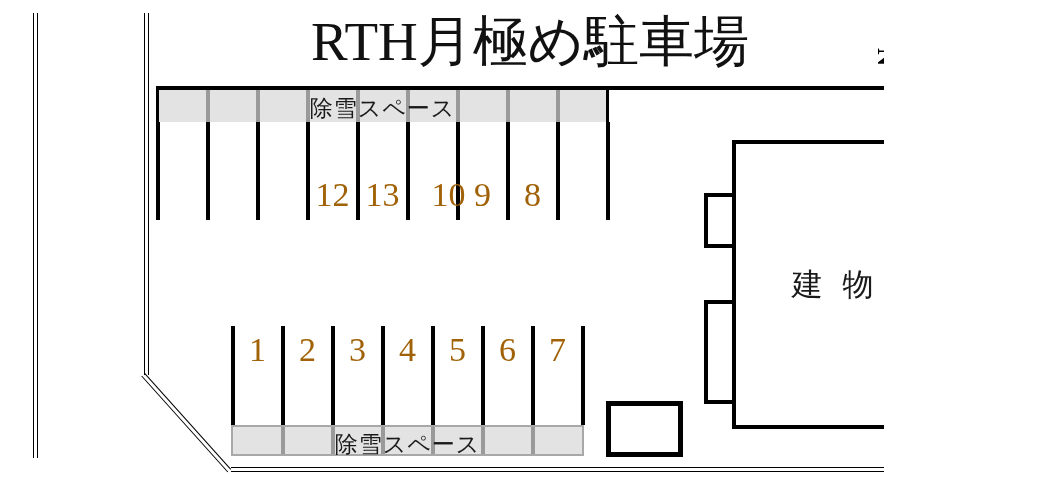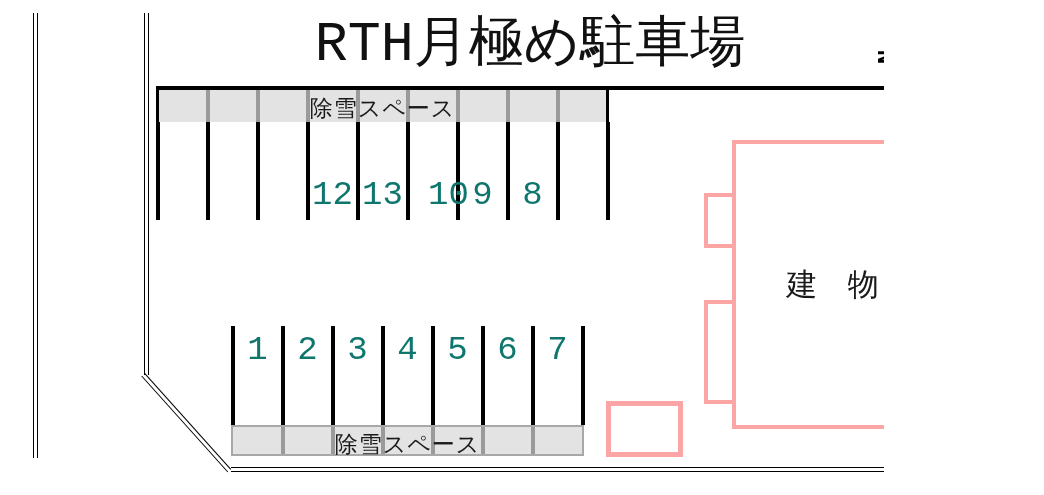--- a/index.html
+++ b/index.html
@@ -1,18 +1,18 @@
 <!DOCTYPE html>
 <html><head>
 <meta charset="utf-8">
 <style>
   html,body { margin:0; padding:0; background:#fff; }
   .canvas {
     position:relative; width:884px; height:495px; background:#ffffff;
-    font-family:Liberation Mono, monospace; overflow:hidden;
+    font-family:Liberation Serif, serif; overflow:hidden;
     color:#111;
   }
   .abs { position:absolute; }
   
   .vdbl { position:absolute; width:5px; box-sizing:border-box;
           border-left:1.5px solid #000; border-right:1.5px solid #000; }
   .hdbl { position:absolute; height:5px; box-sizing:border-box;
           border-top:1.5px solid #000; border-bottom:1.5px solid #000; }
   .diag { transform-origin:0 0; transform:rotate(48.1deg); }
   
@@ -23,24 +23,24 @@
   .band { position:absolute; background:#e3e3e3; box-sizing:border-box; }
   .band-top  { left:156px; top:90px;  width:453px; height:32px;
                border-left:3.5px solid #000; border-right:3.5px solid #000; }
   .band-bottom { left:231px; top:425px; width:353px; height:31px;
                border:2px solid #a8a8a8; }
   .band-div { position:absolute; top:0; width:4px; height:100%; background:#9a9a9a; }
   .band-label { position:absolute; left:0; right:0; text-align:center;
                 font-size:23px; color:#1a1a1a; letter-spacing:1px; }
   
   .stall-no { position:absolute; width:53px; text-align:center;
-              font-size:34px; color:#0f766e; }
+              font-size:34px; color:#a16207; }
   
   .structure { position:absolute; box-sizing:border-box; background:#fff;
-               border:4px solid #fca5a5; }
+               border:4px solid #000000; }
   .building { left:732px; top:140px; width:201px; height:289px;
               display:flex; align-items:center; justify-content:center; }
   .building-label { font-size:31px; letter-spacing:6px; color:#1a1a1a;
                     padding-left:6px; }
   .small-rect { left:606px; top:401px; width:77px; height:56px;
                 border-width:5px; }
   
   .title { position:absolute; left:150px; top:5px; width:760px;
            text-align:center; font-size:55px; color:#111; white-space:nowrap; }
   .road-label { position:absolute; left:40px; top:176px; width:110px;

